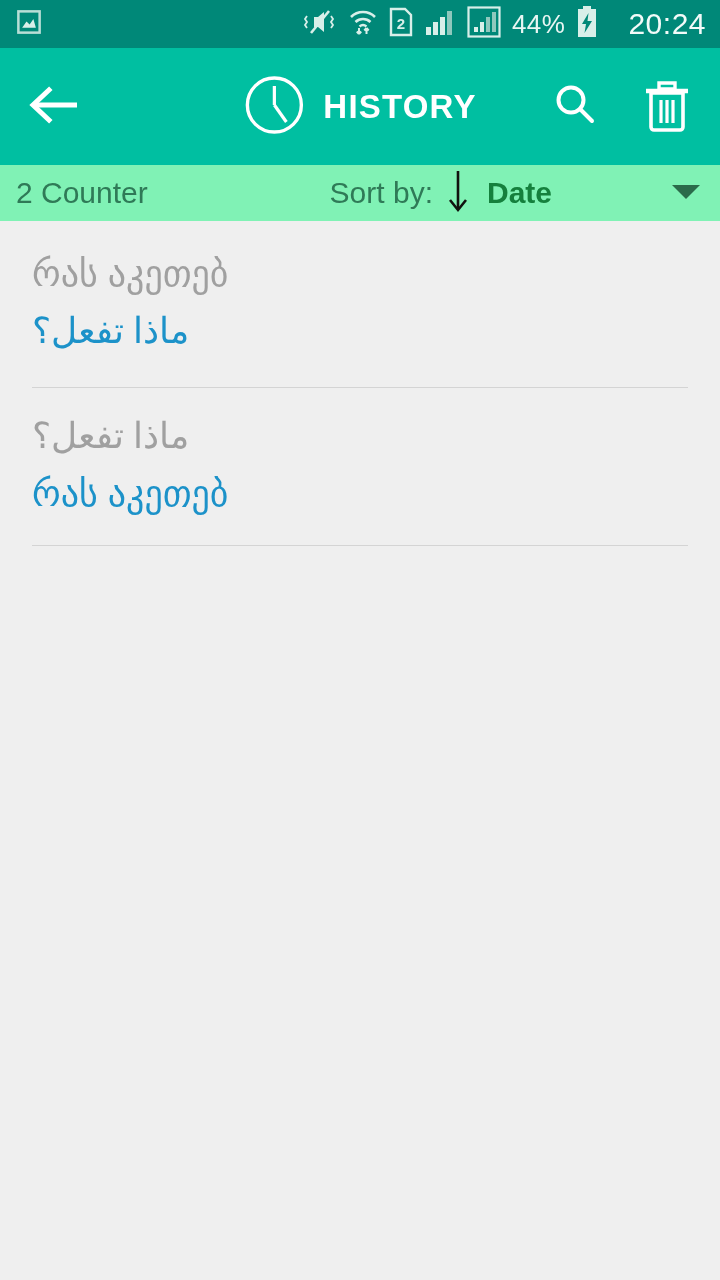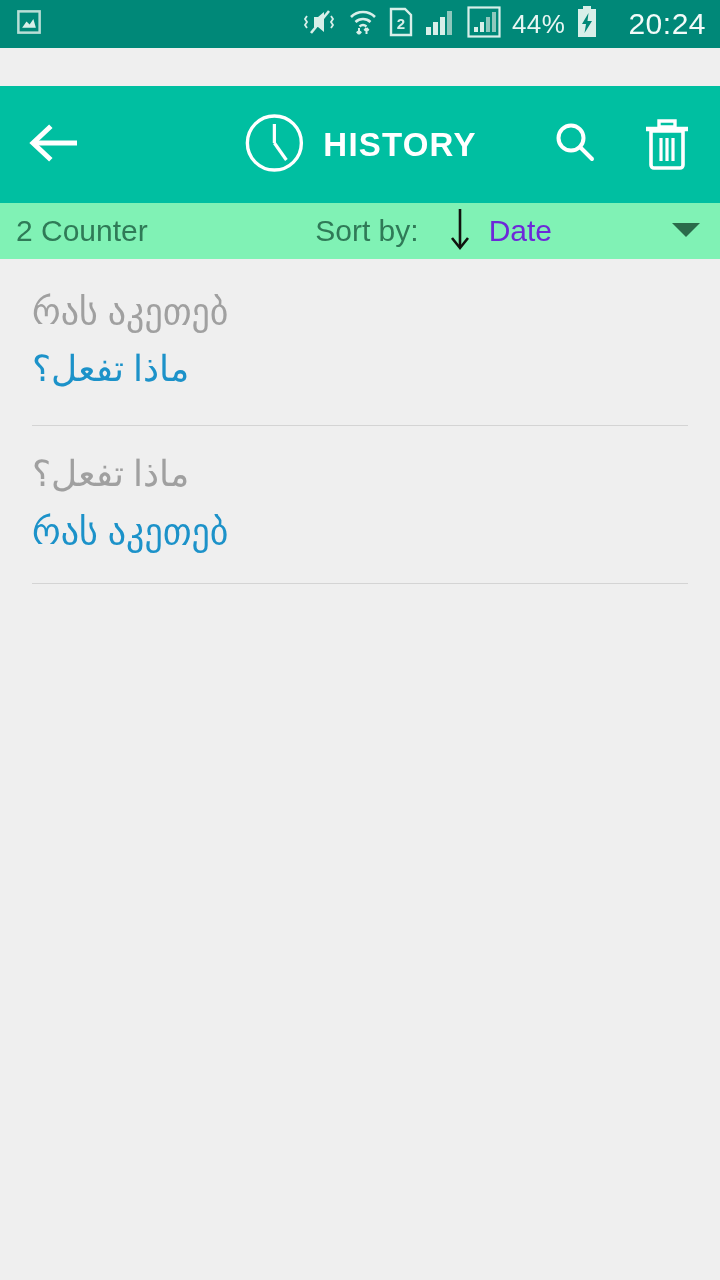--- a/index.html
+++ b/index.html
@@ -41,21 +41,20 @@
   }
 
   
   .app-bar {
     height: 117px;
     background: #00bfa1;
     display: flex;
     align-items: center;
     padding: 0 24px;
     position: relative;
-    margin-top: 38px;
   }
   .back-btn {
     width: 62px; height: 62px;
     display: flex; align-items: center; justify-content: center;
     cursor: pointer;
   }
   .title-group {
     position: absolute;
     left: 50%;
     transform: translateX(-50%);
@@ -94,27 +93,27 @@
     color: #2f7a57;
   }
   .sort-group {
     margin-left: auto;
     display: flex;
     align-items: center;
   }
   .sort-by-label {
     font-size: 30px;
     color: #2f7a57;
-    margin-right: 28px;
+    margin-right: 12px;
   }
   .sort-dir-icon { margin-right: 16px; display: block; }
   .sort-value {
     font-size: 30px;
-    font-weight: normal;
-    color: #6d28d9;
+    font-weight: bold;
+    color: #15803d;
     margin-right: 0;
   }
   .dropdown-caret {
     margin-left: 118px;
     cursor: pointer;
     display: block;
   }
 
   
   .history-list {

